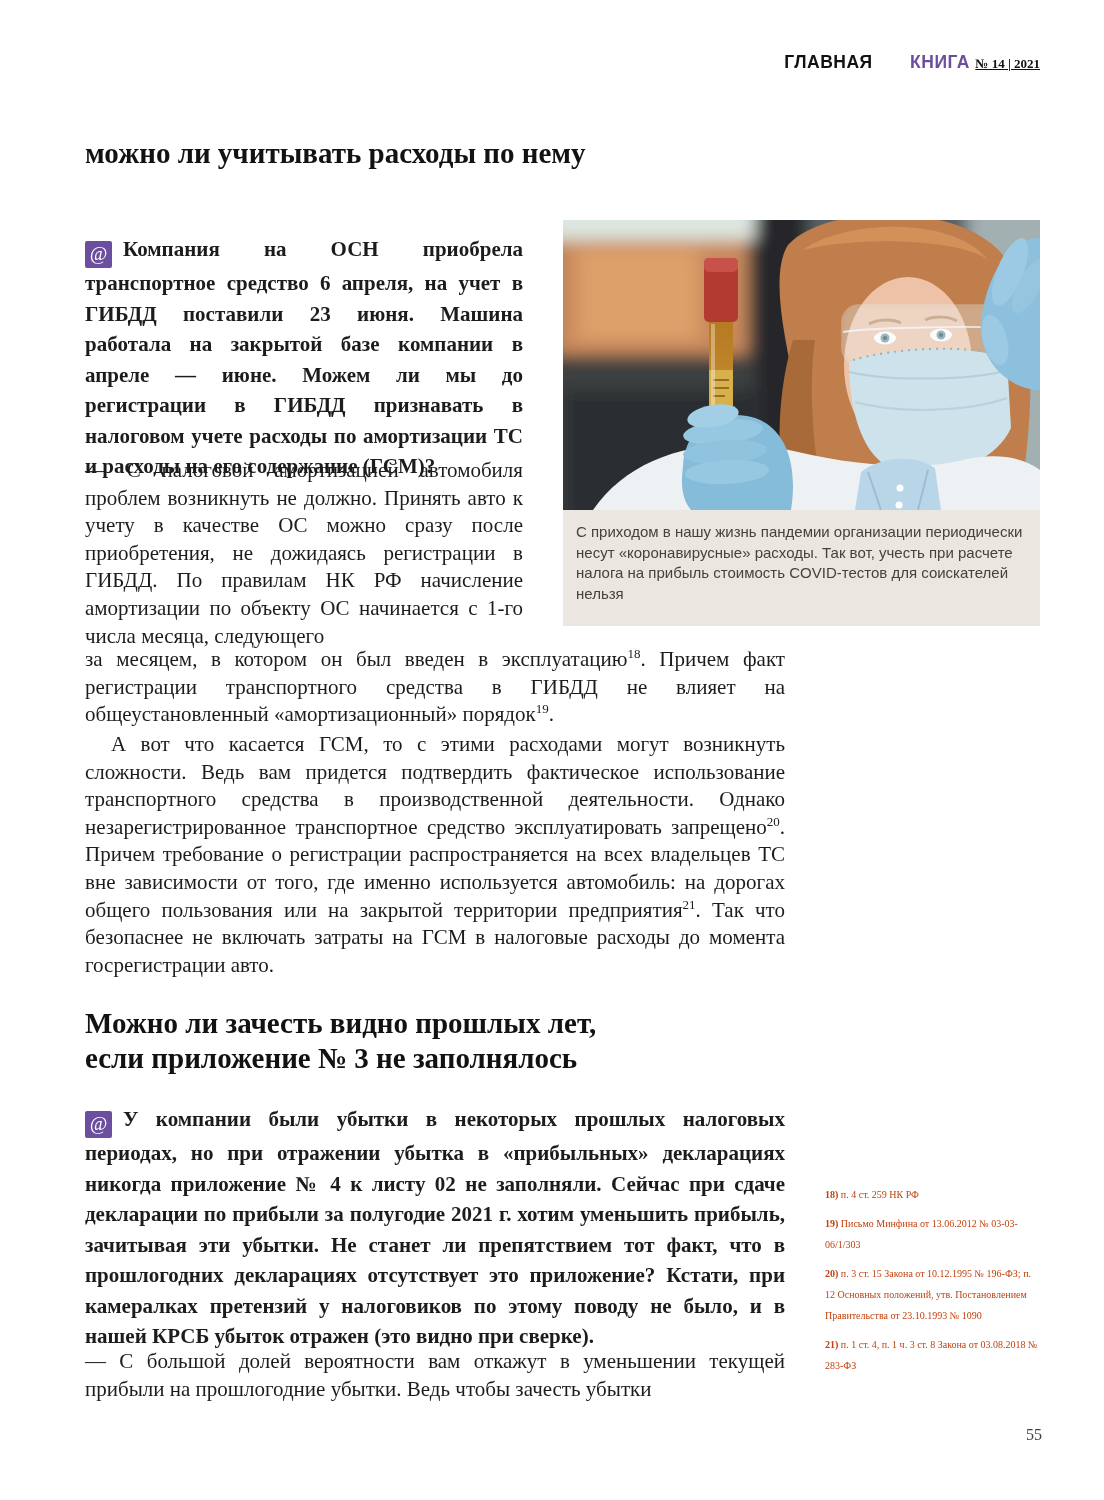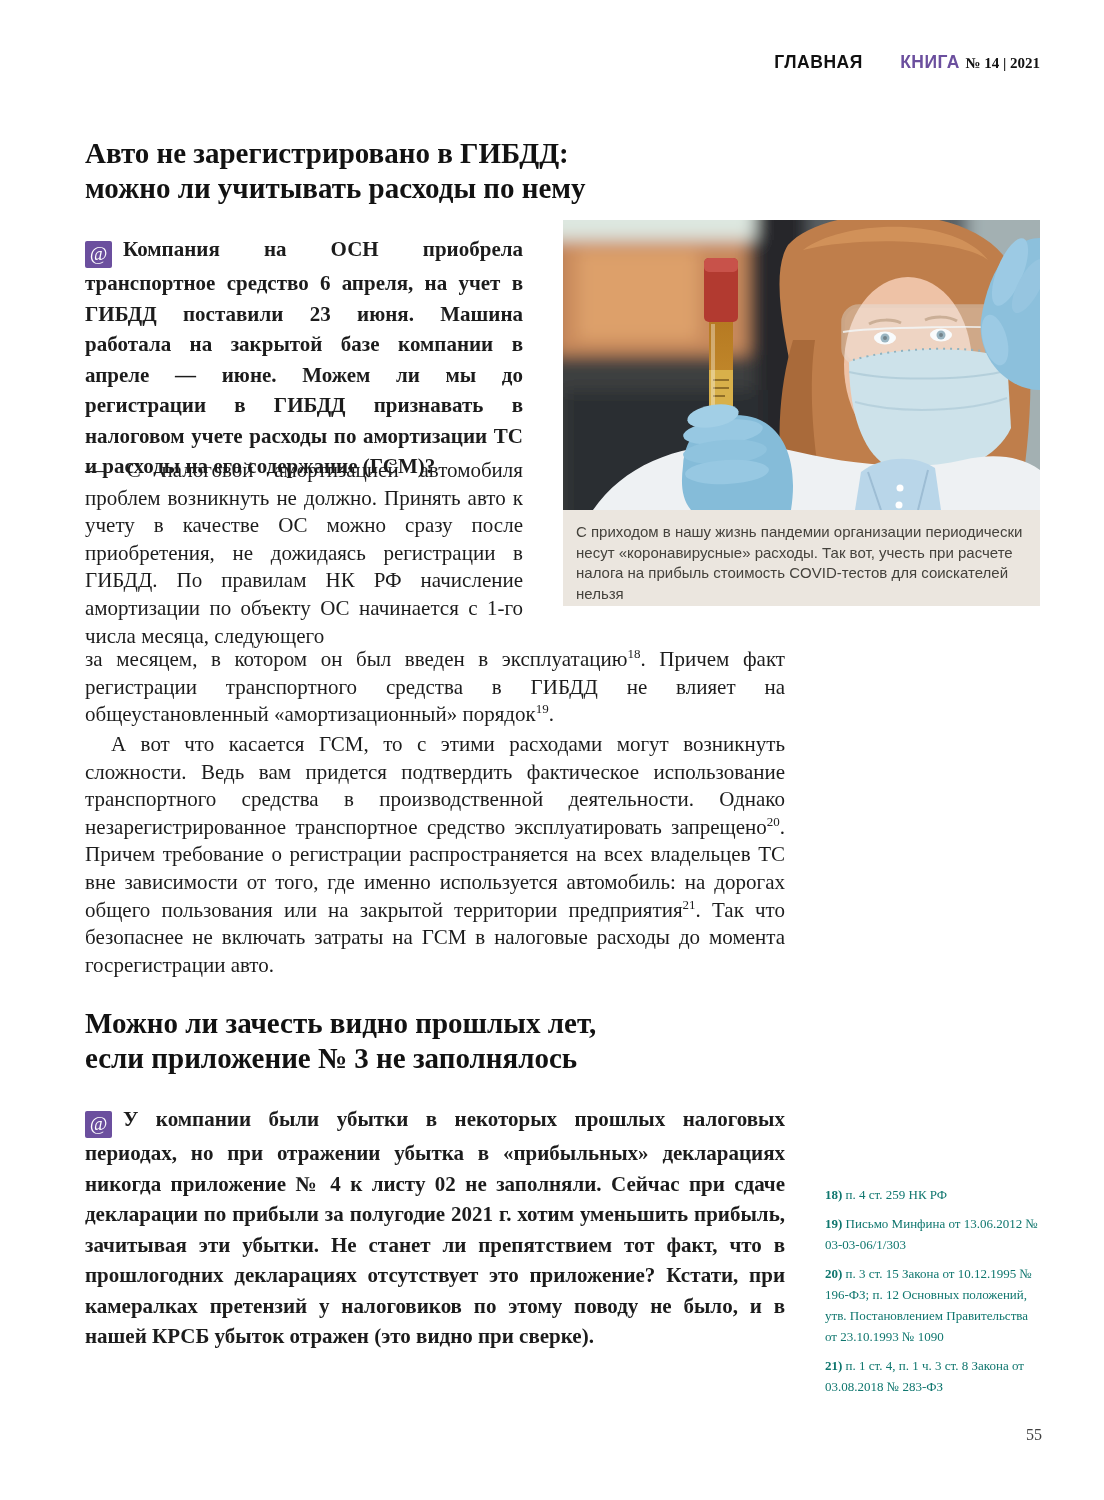--- a/index.html
+++ b/index.html
@@ -4,21 +4,21 @@
 <style>
   html,body{margin:0;padding:0;background:#ffffff;}
   #page{position:relative;width:1104px;height:1500px;background:#ffffff;overflow:hidden;
         font-family:"Liberation Serif", serif;color:#1c1c1c;}
 
   
   .mag-header{position:absolute;top:52px;right:64px;white-space:nowrap;
               font-family:"Liberation Sans", sans-serif;font-weight:bold;font-size:17.5px;
               letter-spacing:0.5px;color:#111;}
   .mag-header .purple{color:#6b4f9e;margin-left:32px;}
-  .mag-header .issue{font-family:"Liberation Serif", serif;font-size:15px;letter-spacing:0;}
+  .mag-header .issue{font-family:"Liberation Serif", serif;font-size:13px;letter-spacing:0;text-decoration:underline;}
 
   
   .art-title{position:absolute;left:85px;font-weight:bold;font-size:29px;line-height:35px;color:#121212;}
   #title1{top:136px;width:640px;}
   #title2{top:1006px;width:640px;}
 
   
   .txt{position:absolute;left:85px;text-align:justify;color:#1c1c1c;}
   .q{font-weight:bold;font-size:21px;line-height:30.5px;}
   .a{font-size:21px;line-height:27.6px;}
@@ -32,46 +32,45 @@
 
   
   .at-badge{display:inline-block;width:27px;height:27px;background:#6b4f9e;color:#fff;
             font-family:"Liberation Serif", serif;font-style:italic;font-weight:normal;
             font-size:19px;line-height:26px;text-align:center;border-radius:2px;
             margin-right:11px;vertical-align:-4px;}
 
   
   #photo-block{position:absolute;left:563px;top:220px;width:477px;}
   #photo{display:block;width:477px;height:290px;}
-  #caption{background:#ebe6df;width:477px;box-sizing:border-box;padding:12px 16px 2px 13px;
+  #caption{background:#ebe6df;width:477px;box-sizing:border-box;padding:12px 16px 22px 13px;
            font-family:"Liberation Sans", sans-serif;font-size:15px;line-height:20.5px;
            color:#44423c;text-align:left;}
 
   
   #footnotes{position:absolute;left:825px;top:1184px;width:218px;
-             font-size:13px;line-height:21px;color:#0f766e;text-align:left;}
+             font-size:10px;line-height:21px;color:#c2410c;text-align:left;}
   .fn{margin-bottom:8px;}
   .fn b{font-weight:bold;}
 
   
   #pageno{position:absolute;top:1426px;right:62px;font-size:16px;color:#404040;}
 </style>
 </head>
 <body>
 
 <div id="page">
 
   <div class="mag-header">
     <span>ГЛАВНАЯ</span>
     <span class="purple">КНИГА</span>
     <span class="issue">№ 14 | 2021</span>
   </div>
 
   <div class="art-title" id="title1">
-    <div>Авто не зарегистрировано в ГИБДД:</div>
     <div>можно ли учитывать расходы по нему</div>
   </div>
 
   <div id="photo-block">
     <svg id="photo" viewBox="0 0 477 290" preserveAspectRatio="none" xmlns="http://www.w3.org/2000/svg">
       <defs>
         <filter id="b8" x="-20%" y="-20%" width="140%" height="140%">
             <feGaussianBlur stdDeviation="8"></feGaussianBlur>
           </filter>
         <linearGradient id="tubeg" x1="0" y1="0" x2="0" y2="1">
@@ -157,20 +156,21 @@
 
   <div class="art-title" id="title2">
     <div>Можно ли зачесть видно прошлых лет,</div>
     <div>если приложение № 3 не заполнялось</div>
   </div>
 
   <p class="txt q" id="q2">
     <span class="at-badge">@</span><span>У компании были убытки в некоторых прошлых налоговых периодах, но при отражении убытка в «прибыльных» декларациях никогда приложение № 4 к листу 02 не заполняли. Сейчас при сдаче декларации по прибыли за полугодие 2021 г. хотим уменьшить прибыль, зачитывая эти убытки. Не станет ли препятствием тот факт, что в прошлогодних декларациях отсутствует это приложение? Кстати, при камералках претензий у налоговиков по этому поводу не было, и в нашей КРСБ убыток отражен (это видно при сверке).</span>
   </p>
 
+  <p class="txt a" id="a2">—  С большой долей вероятности вам откажут в уменьшении текущей прибыли на прошлогодние убытки. Ведь чтобы зачесть убытки</p>
 
   <div id="footnotes">
     <div class="fn"><b>18)</b> <span>п. 4 ст. 259 НК РФ</span></div>
     <div class="fn"><b>19)</b> <span>Письмо Минфина от 13.06.2012 № 03-03-06/1/303</span></div>
     <div class="fn"><b>20)</b> <span>п. 3 ст. 15 Закона от 10.12.1995 № 196-ФЗ; п. 12 Основных положений, утв. Постановлением Правительства от 23.10.1993 № 1090</span></div>
     <div class="fn"><b>21)</b> <span>п. 1 ст. 4, п. 1 ч. 3 ст. 8 Закона от 03.08.2018 № 283-ФЗ</span></div>
   </div>
 
   <div id="pageno">55</div>
 

